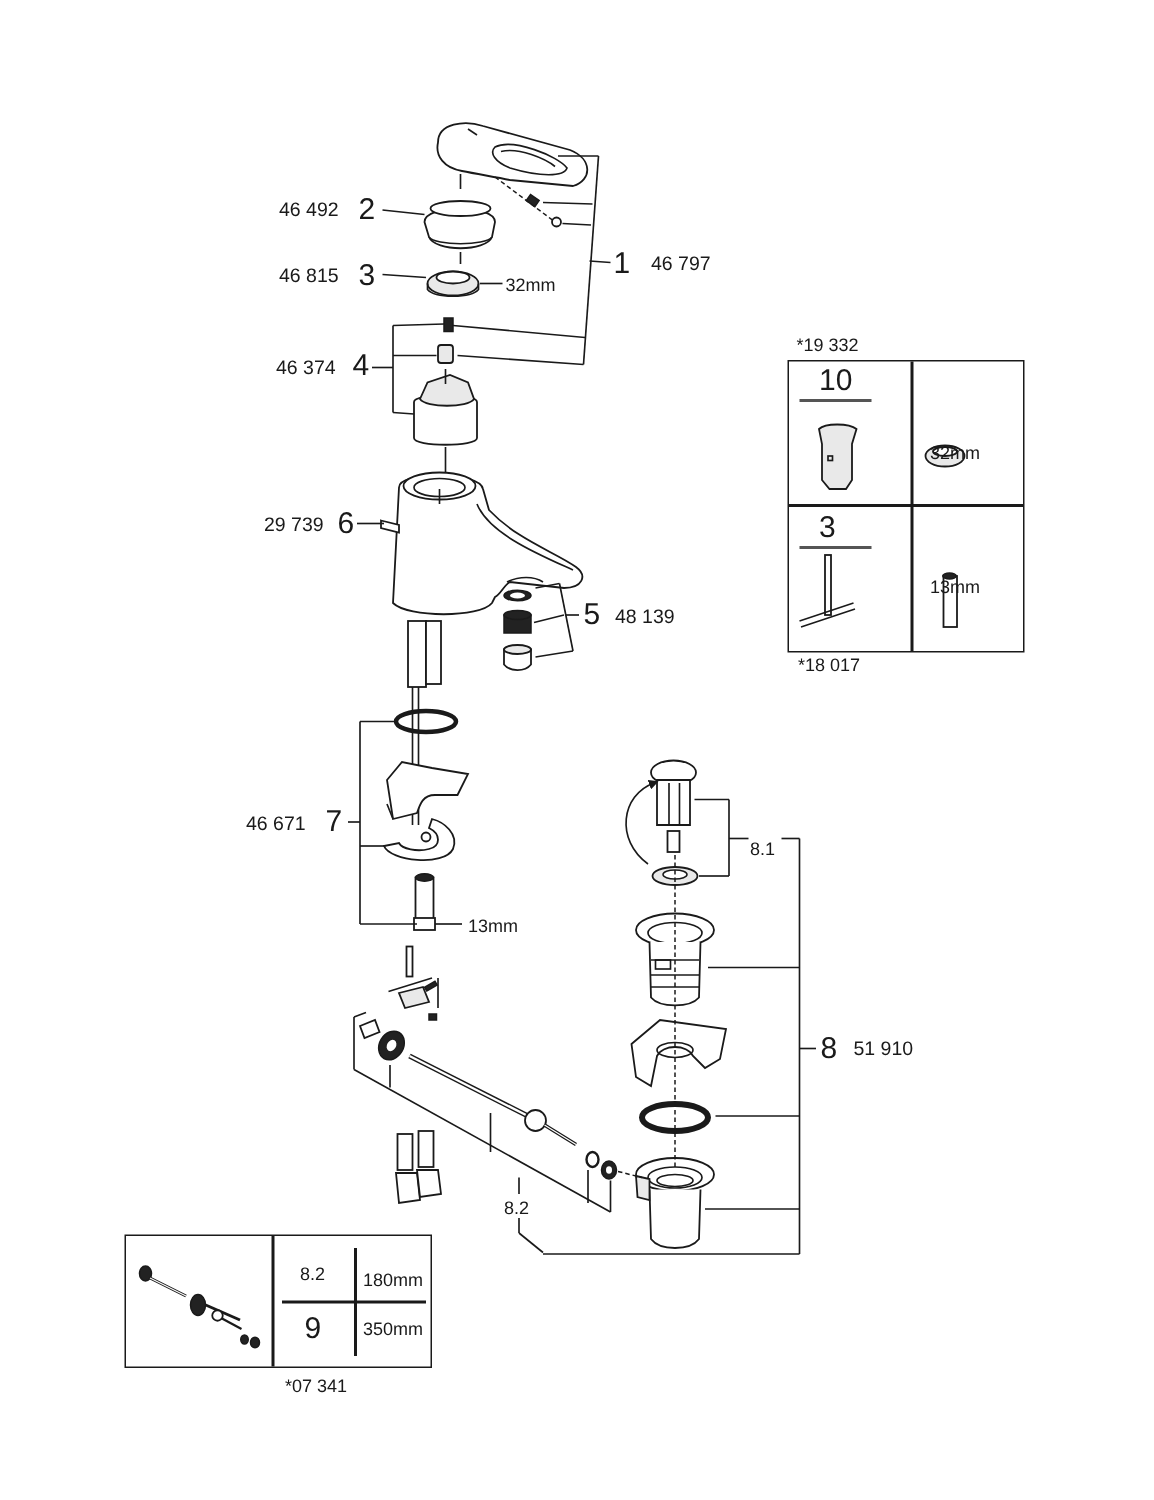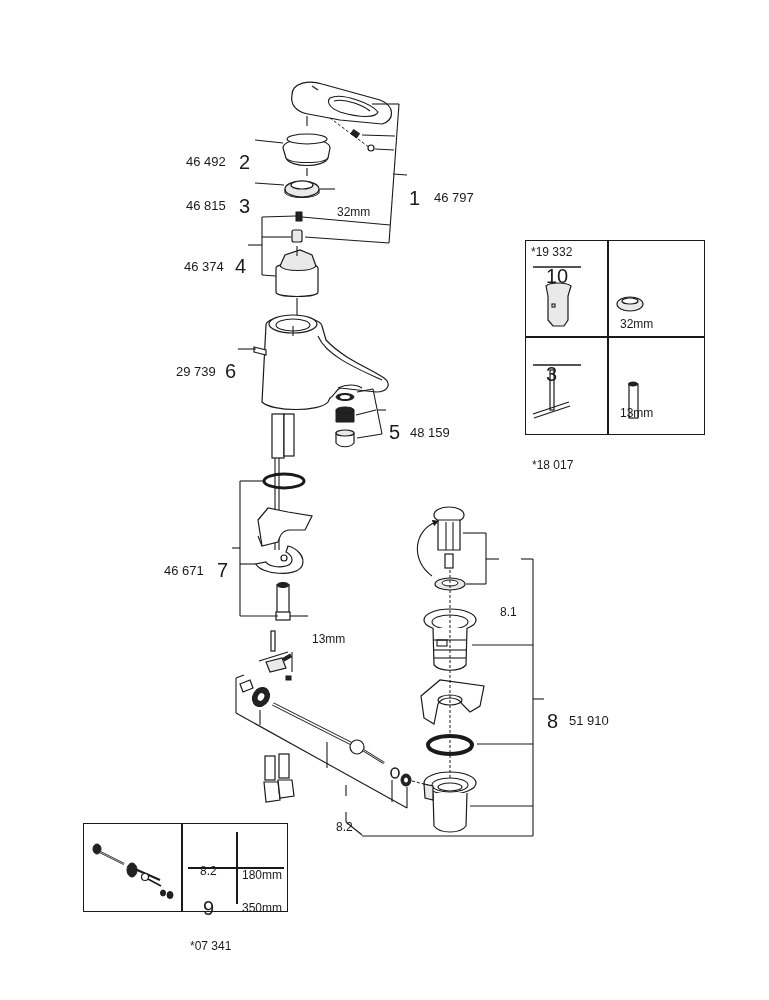--- a/index.html
+++ b/index.html
@@ -3,21 +3,21 @@
   <meta charset="utf-8">
   <style>
     html, body { margin: 0; padding: 0; background: #ffffff; }
     body { width: 769px; height: 1000px; position: relative; overflow: hidden; font-family: "Liberation Sans", sans-serif; color: #1a1a1a; }
     svg#diagram { position: absolute; left: 0; top: 0; }
     .ln { stroke: #1a1a1a; stroke-width: 1.1; fill: none; }
     .part { stroke: #1a1a1a; stroke-width: 1.2; fill: #ffffff; }
     .partg { stroke: #1a1a1a; stroke-width: 1.2; fill: #e9e9e9; }
     .dark { stroke: #1a1a1a; stroke-width: 1; fill: #222; }
     .dash { stroke: #1a1a1a; stroke-width: 1; stroke-dasharray: 3 2; fill: none; }
-    .lbl { position: absolute; white-space: nowrap; line-height: 1; margin-top: 22px; }
+    .lbl { position: absolute; white-space: nowrap; line-height: 1; }
     .pn { font-size: 13px; }
     .num { font-size: 20px; }
     .small { font-size: 12px; }
     .box { position: absolute; border: 1.5px solid #1a1a1a; box-sizing: border-box; }
   </style>
 </head>
 <body>
 
 <svg id="diagram" width="769" height="1000" viewBox="0 0 769 1000">
 
@@ -301,35 +301,35 @@
 <span class="lbl num" style="left:239px;top:174px">3</span>
 <span class="lbl small" style="left:337px;top:184px">32mm</span>
 
 <span class="lbl pn" style="left:184px;top:238px">46 374</span>
 <span class="lbl num" style="left:235px;top:234px">4</span>
 
 <span class="lbl pn" style="left:176px;top:343px">29 739</span>
 <span class="lbl num" style="left:225px;top:339px">6</span>
 
 <span class="lbl num" style="left:389px;top:400px">5</span>
-<span class="lbl pn" style="left:410px;top:404px">48 159</span>
+<span class="lbl pn" style="left:410px;top:404px">48 139</span>
 
 <span class="lbl pn" style="left:164px;top:542px">46 671</span>
 <span class="lbl num" style="left:217px;top:538px">7</span>
 <span class="lbl small" style="left:312px;top:611px">13mm</span>
 
-<span class="lbl small" style="left:500px;top:584px">8.1</span>
+<span class="lbl small" style="left:500px;top:560px">8.1</span>
 
 <span class="lbl num" style="left:547px;top:689px">8</span>
 <span class="lbl pn" style="left:569px;top:692px">51 910</span>
 
 <span class="lbl small" style="left:336px;top:799px">8.2</span>
 
 <span class="lbl small" style="left:531px;top:224px">*19 332</span>
-<div class="box" style="left:525px;top:240px;width:180px;height:195px">
+<div class="box" style="left:525px;top:240px;width:158px;height:195px">
   <div style="position:absolute;left:81px;top:0;width:1.5px;height:100%;background:#1a1a1a"></div>
   <div style="position:absolute;left:0;top:95px;width:100%;height:1.5px;background:#1a1a1a"></div>
   <span class="lbl num" style="left:20px;top:3px">10</span>
   <div style="position:absolute;left:7px;top:25px;width:48px;height:1.5px;background:#555"></div>
   <span class="lbl small" style="left:94px;top:55px">32mm</span>
   <span class="lbl num" style="left:20px;top:101px">3</span>
   <div style="position:absolute;left:7px;top:123px;width:48px;height:1.5px;background:#555"></div>
   <span class="lbl small" style="left:94px;top:144px">13mm</span>
 </div>
 <span class="lbl small" style="left:532px;top:437px">*18 017</span>

